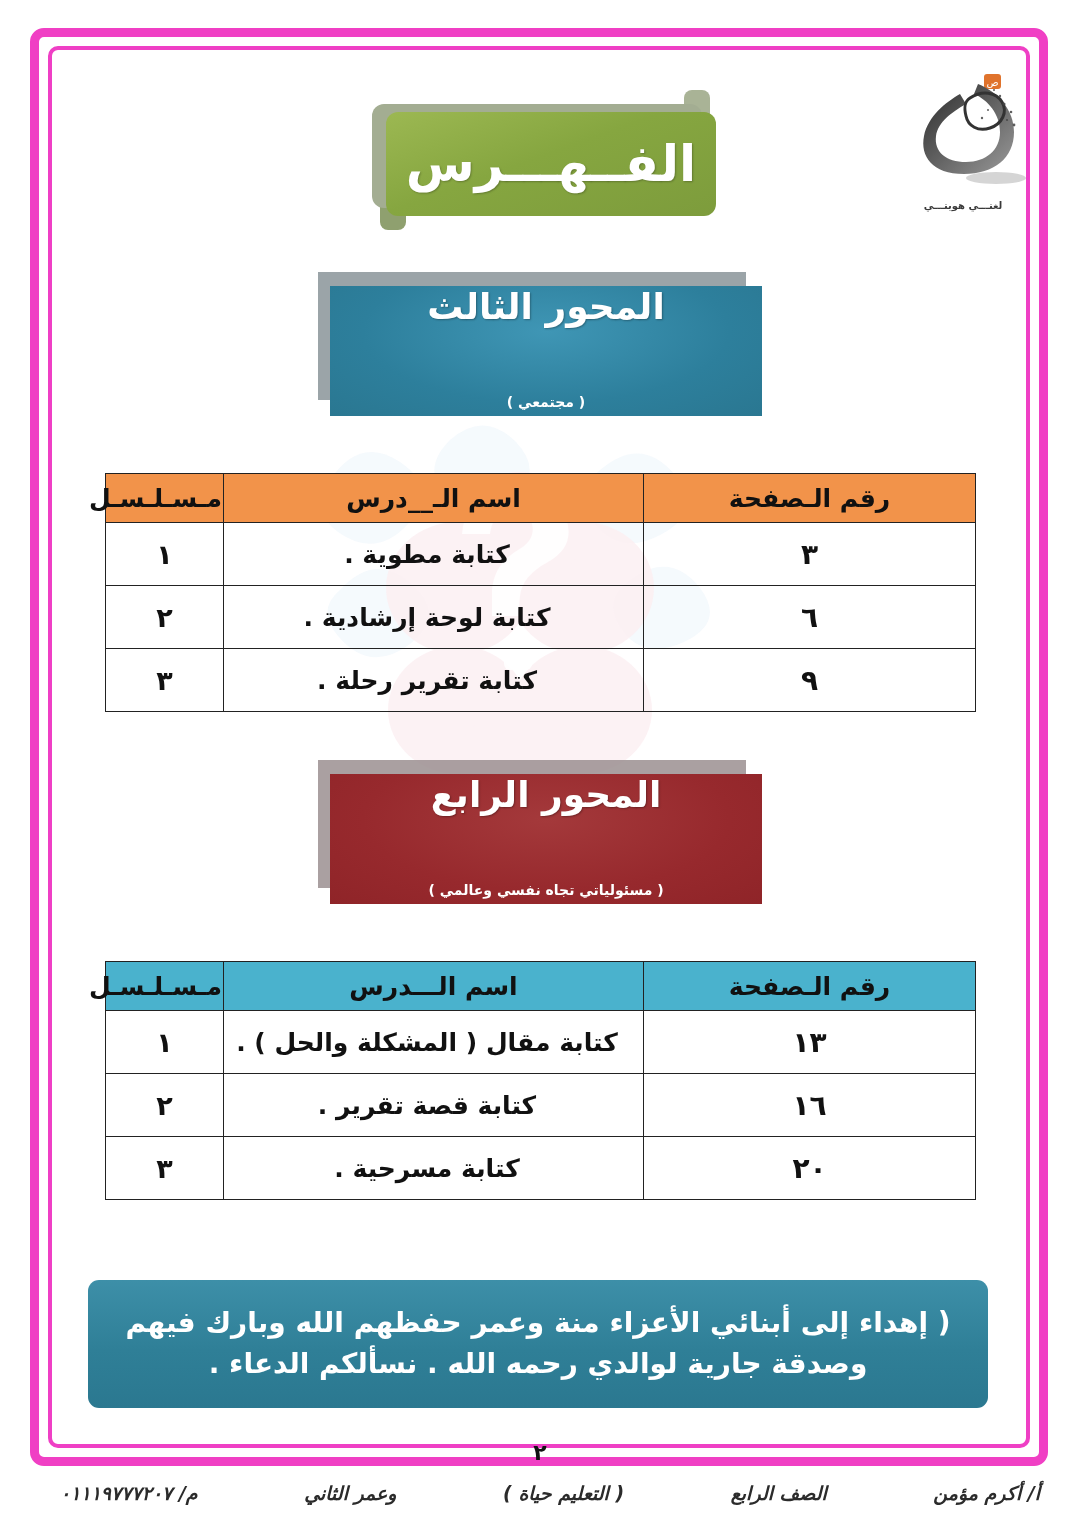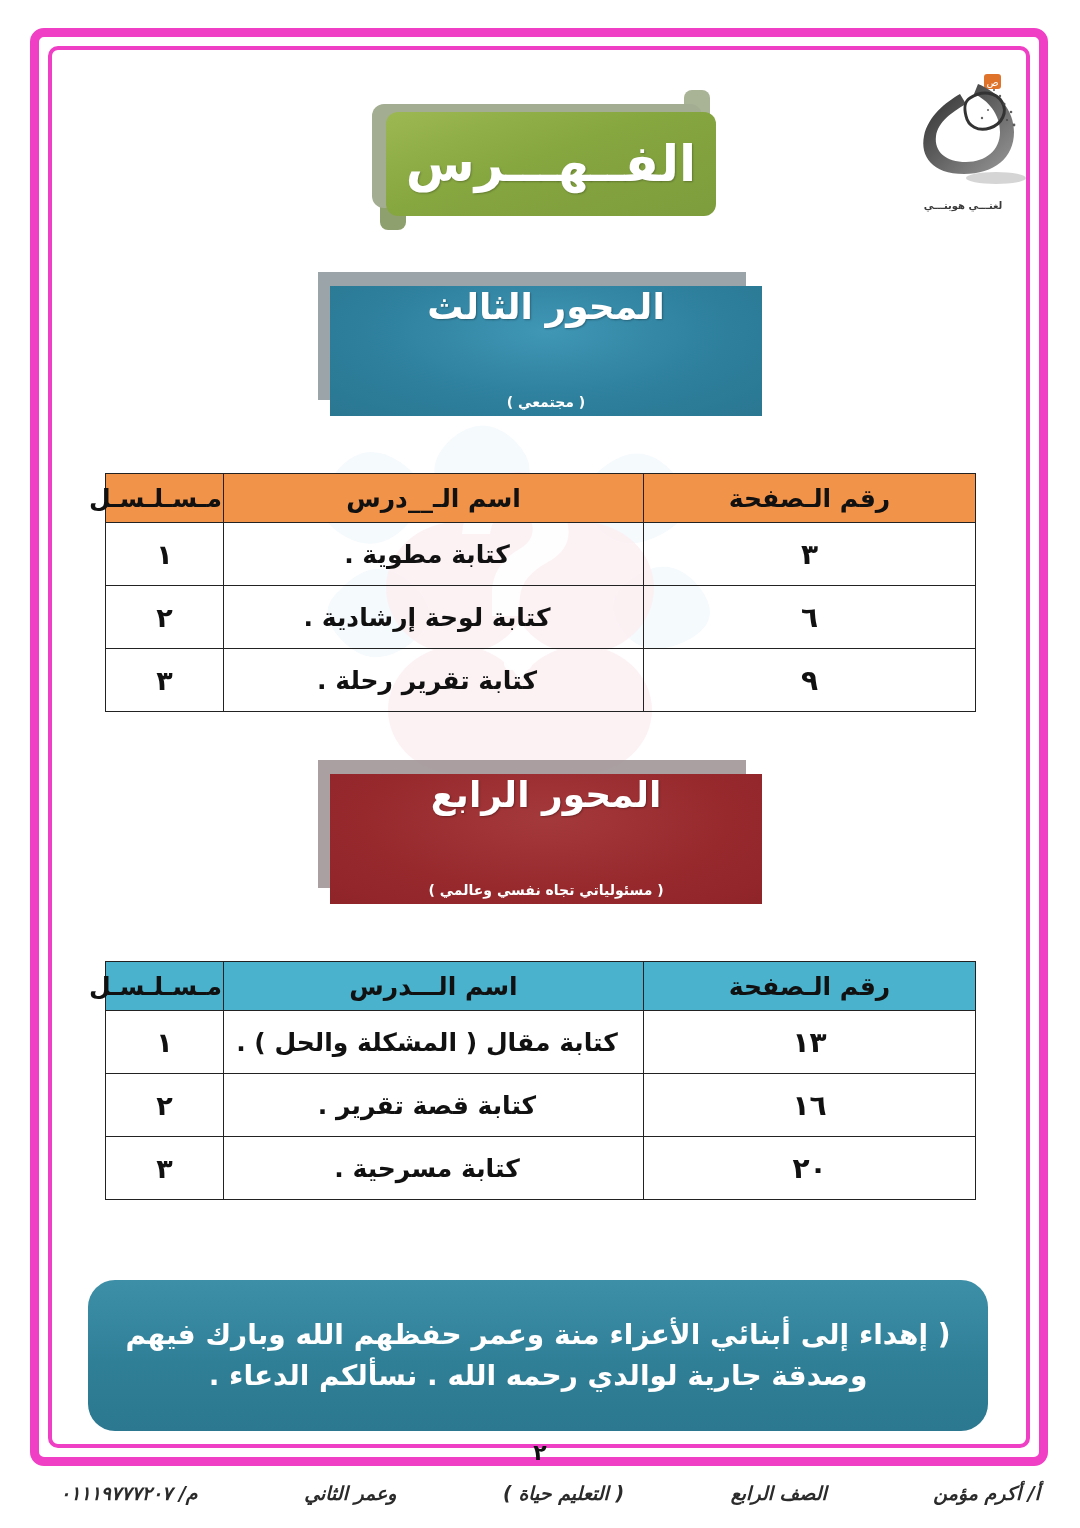--- a/index.html
+++ b/index.html
@@ -206,23 +206,23 @@
   .cell-seq  { font-size: 27px; font-weight: bold; }
   .cell-name { font-size: 25px; font-weight: bold; padding-right: 14px; text-align: right; }
   .cell-page { font-size: 28px; font-weight: bold; }
 
   
   .dedication {
     position: absolute;
     left: 28px;
     top: 1222px;
     width: 900px;
-    height: 151px;
+    height: 128px;
     background: linear-gradient(180deg, #3d8fa8 0%, #2f7f97 55%, #2b7890 100%);
-    border-radius: 27px;
+    border-radius: 11px;
     display: flex;
     align-items: center;
     justify-content: center;
     box-sizing: border-box;
     padding: 8px 26px;
   }
   .dedication-text {
     color: #ffffff;
     font-size: 28px;
     font-weight: bold;

